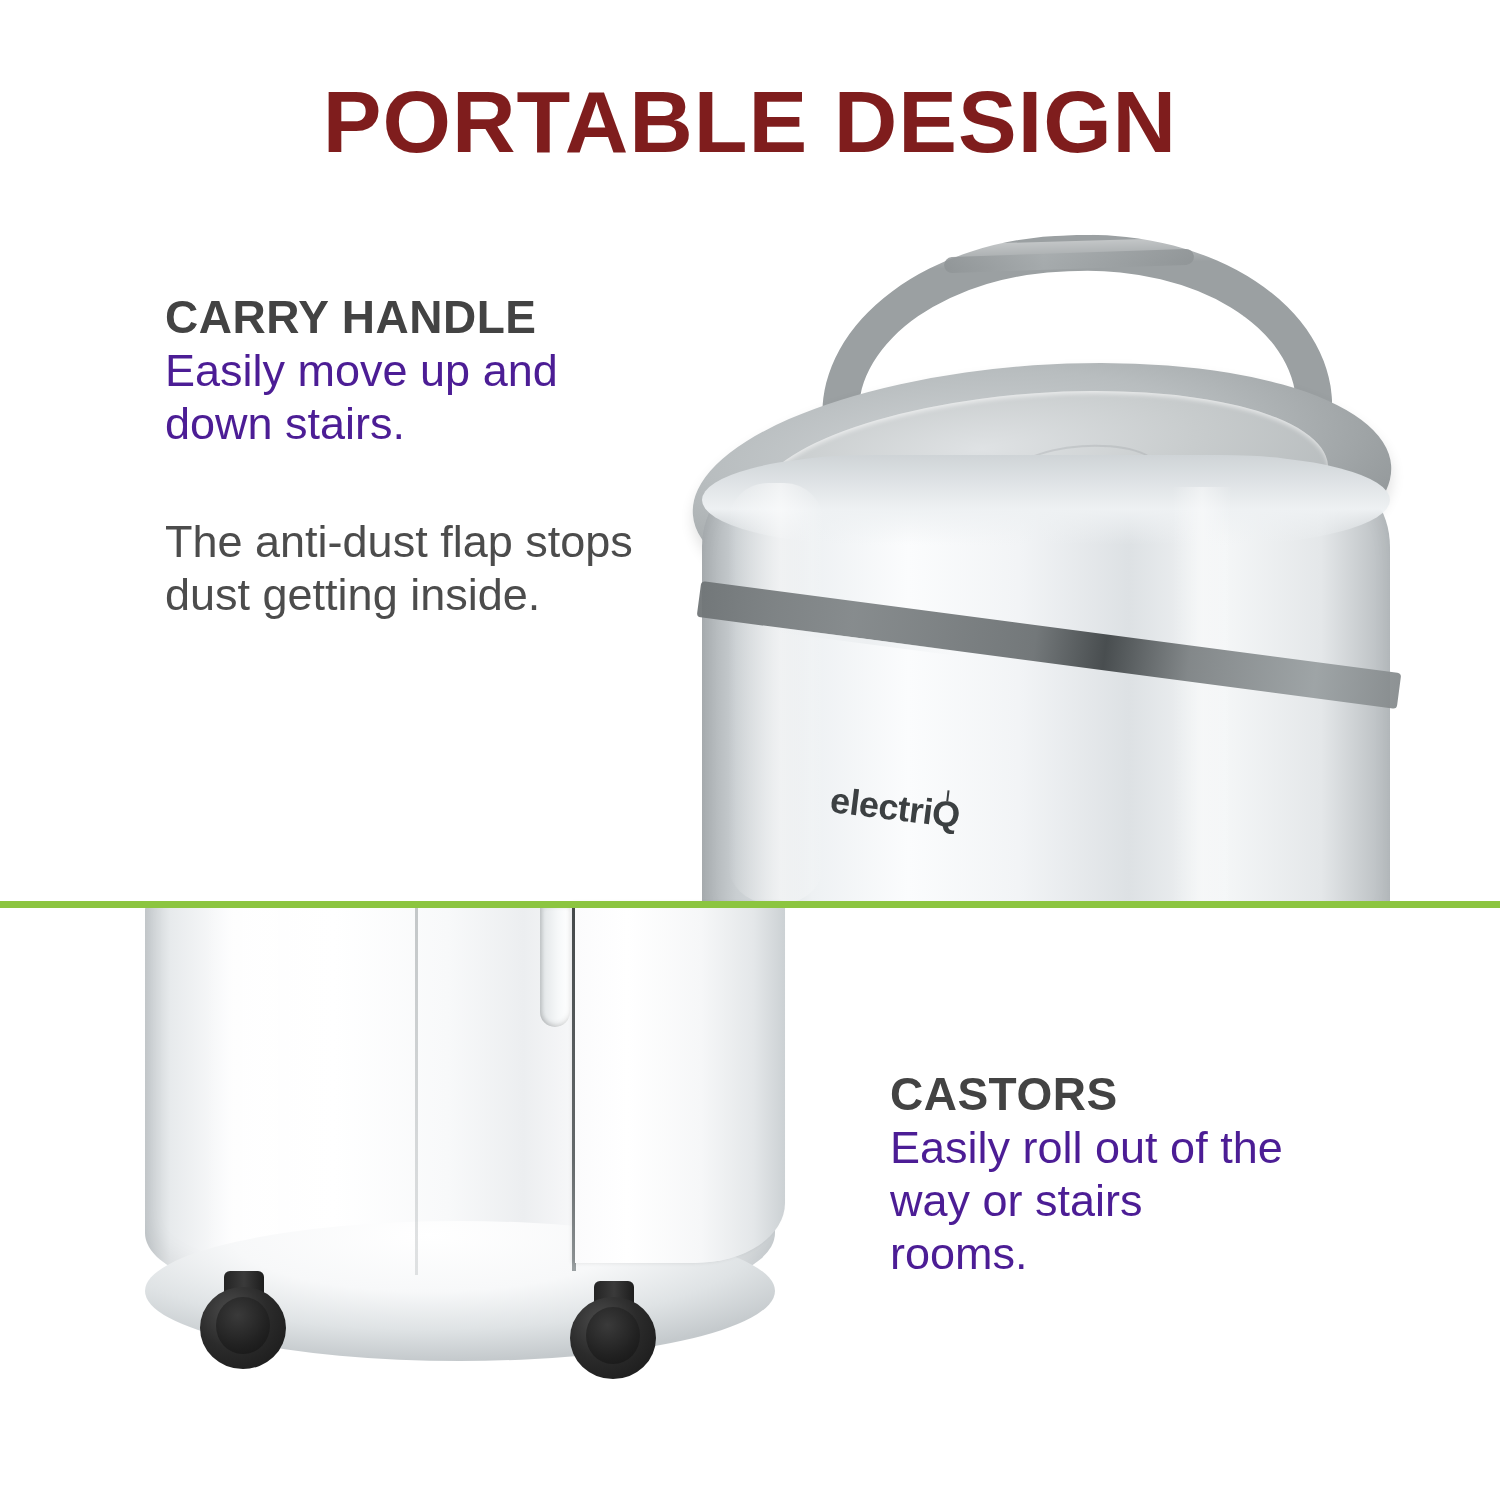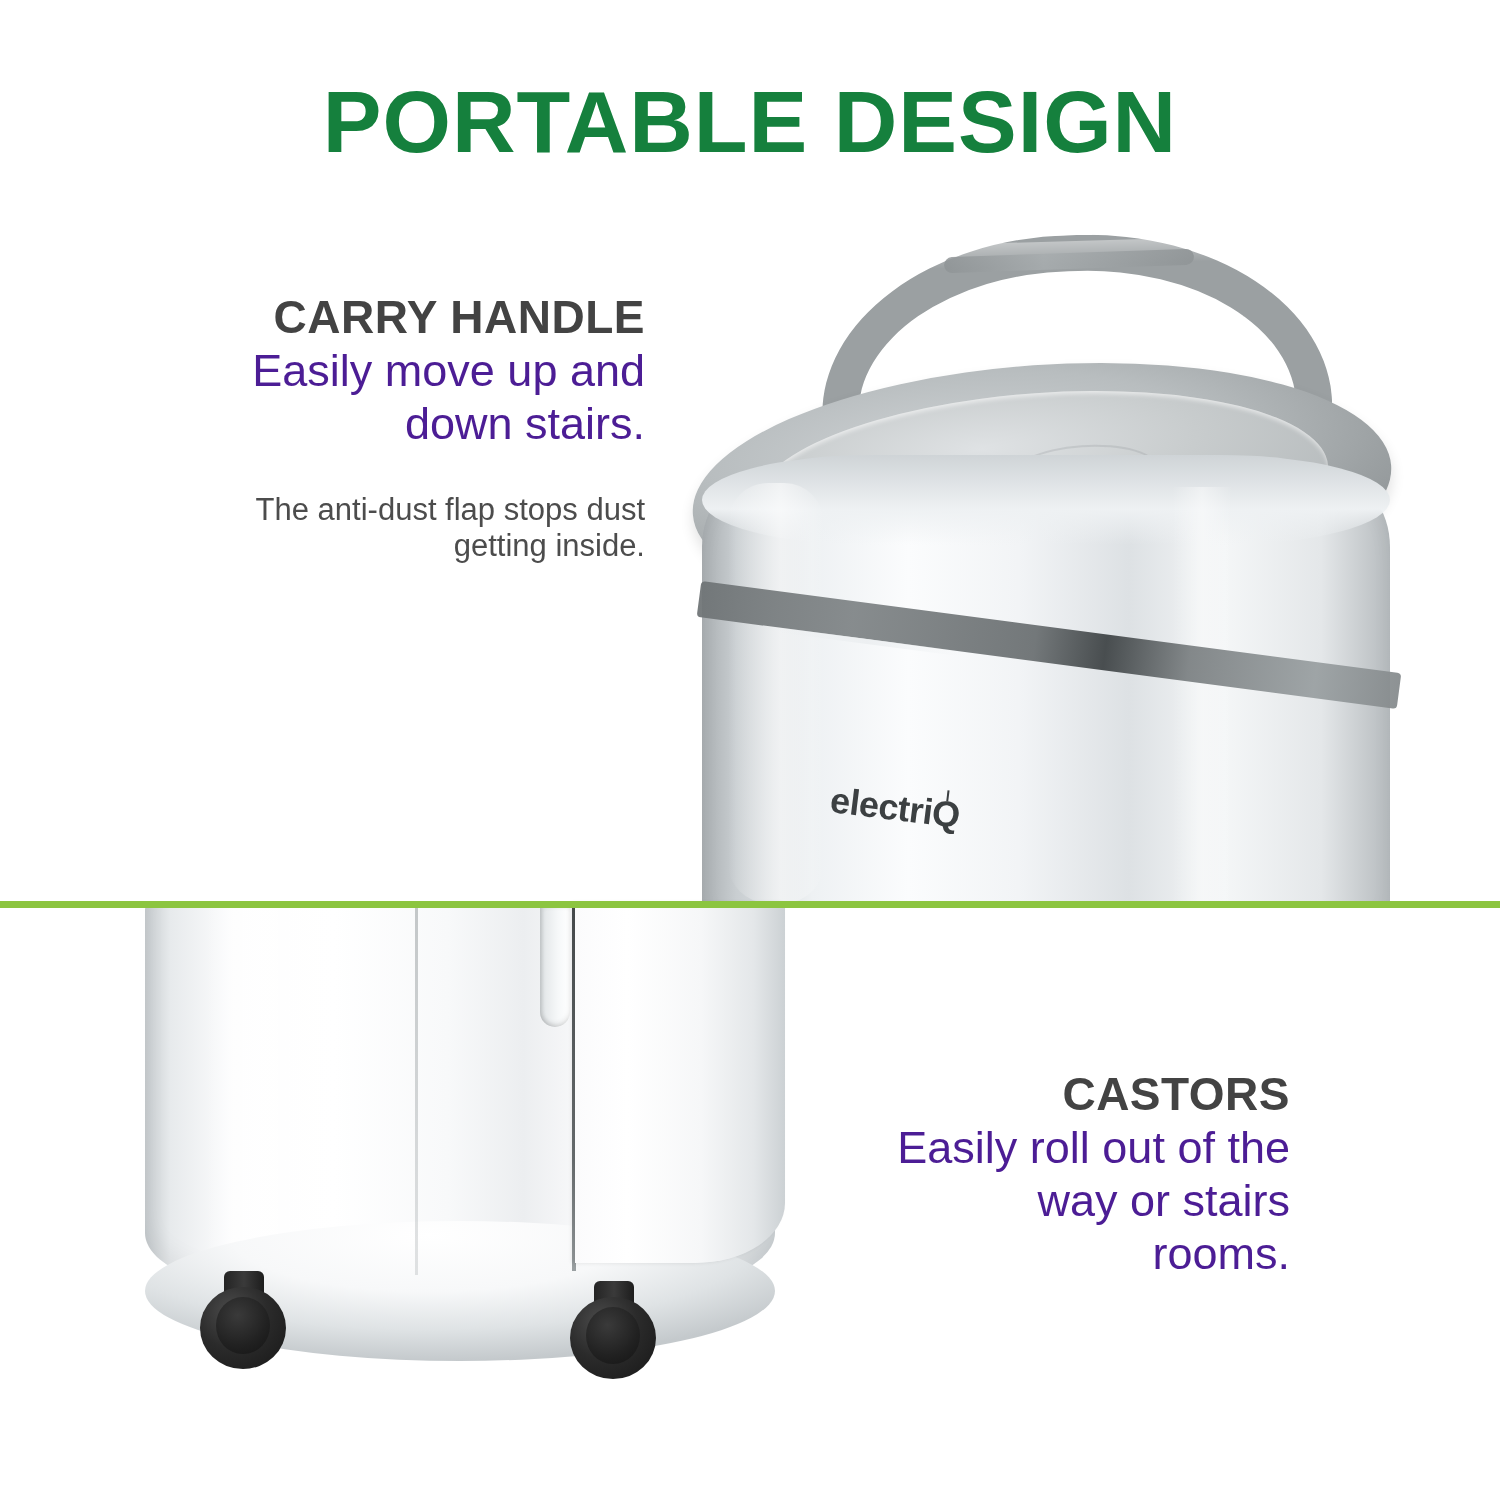--- a/index.html
+++ b/index.html
@@ -22,61 +22,61 @@
   
   .page-title {
     position: absolute;
     left: 0;
     top: 78px;
     width: 1500px;
     text-align: center;
     font-size: 88px;
     font-weight: bold;
     letter-spacing: 1px;
-    color: #15803d;
+    color: #7f1d1d;
     line-height: 1.0;
     font-family: "Liberation Sans", sans-serif;
   }
 
   
   .divider {
     position: absolute;
     left: 0;
     top: 901px;
     width: 1500px;
     height: 7px;
     background: #8cc540;
     z-index: 40;
   }
 
   
   .callout {
     position: absolute;
-    text-align: right;
+    text-align: left;
     color: #4a4a4a;
   }
   .callout .c-head {
     font-size: 46px;
     font-weight: bold;
     line-height: 1.12;
     letter-spacing: 0.5px;
     color: #434343;
   }
   .callout .c-body {
     font-size: 45px;
     font-weight: 400;
     line-height: 1.18;
     color: #4c1d95;
   }
   .callout .c-body2 {
-    font-size: 31px;
+    font-size: 45px;
     font-weight: 400;
     line-height: 1.18;
     color: #4c4c4c;
-    margin-top: 42px;
+    margin-top: 65px;
   }
 
   #callout-carry {
     left: 165px;
     top: 292px;
     width: 480px;
   }
   #callout-castors {
     left: 890px;
     top: 1025px;

